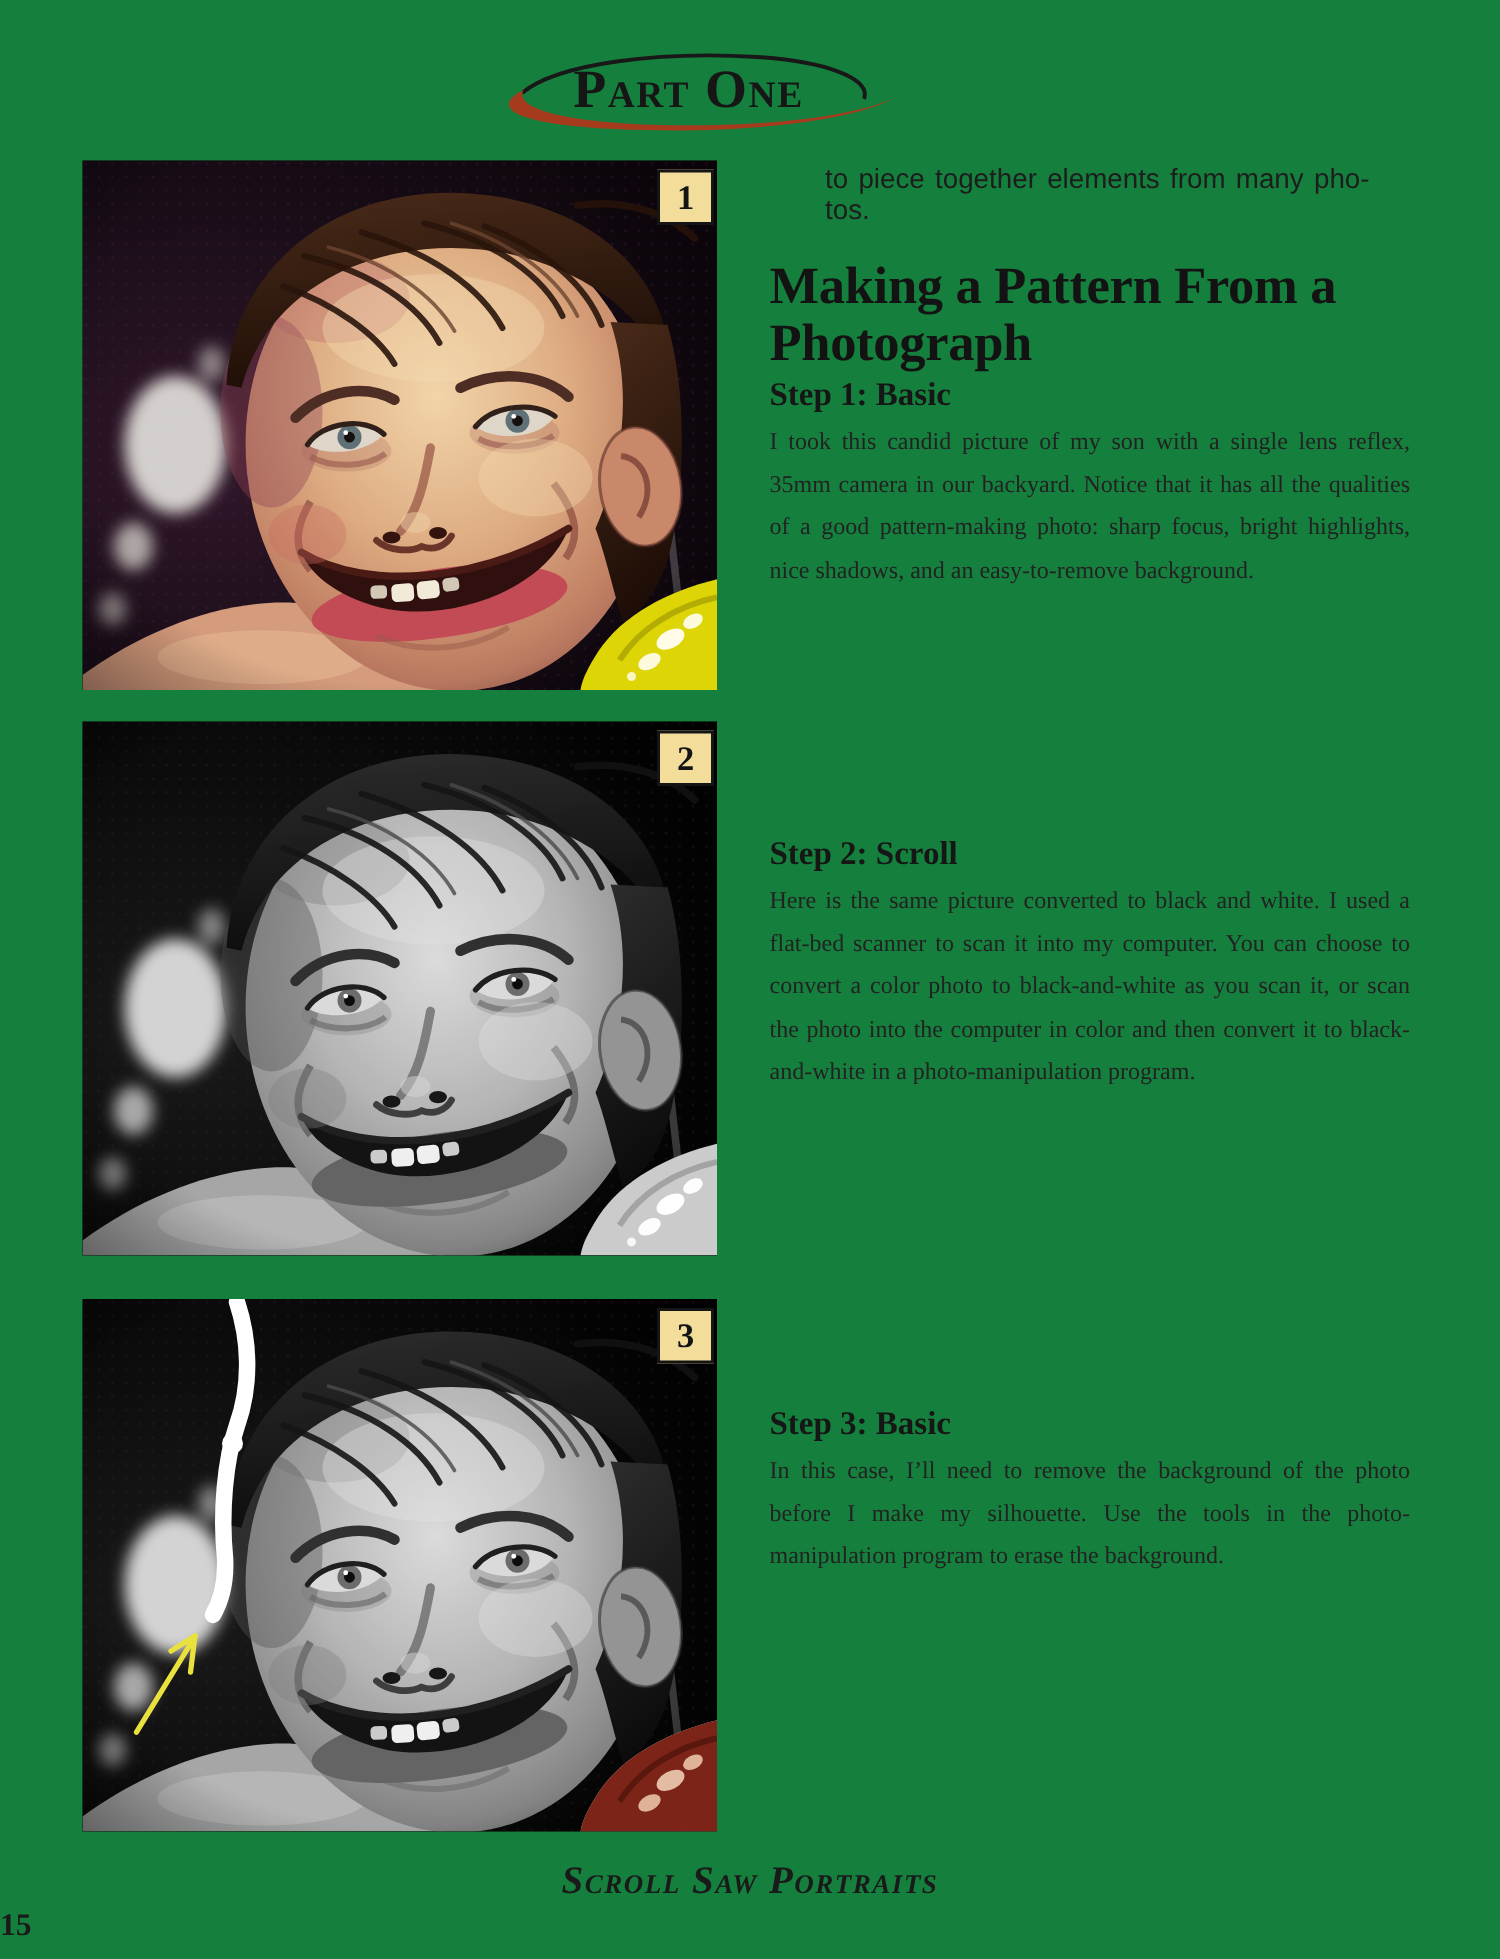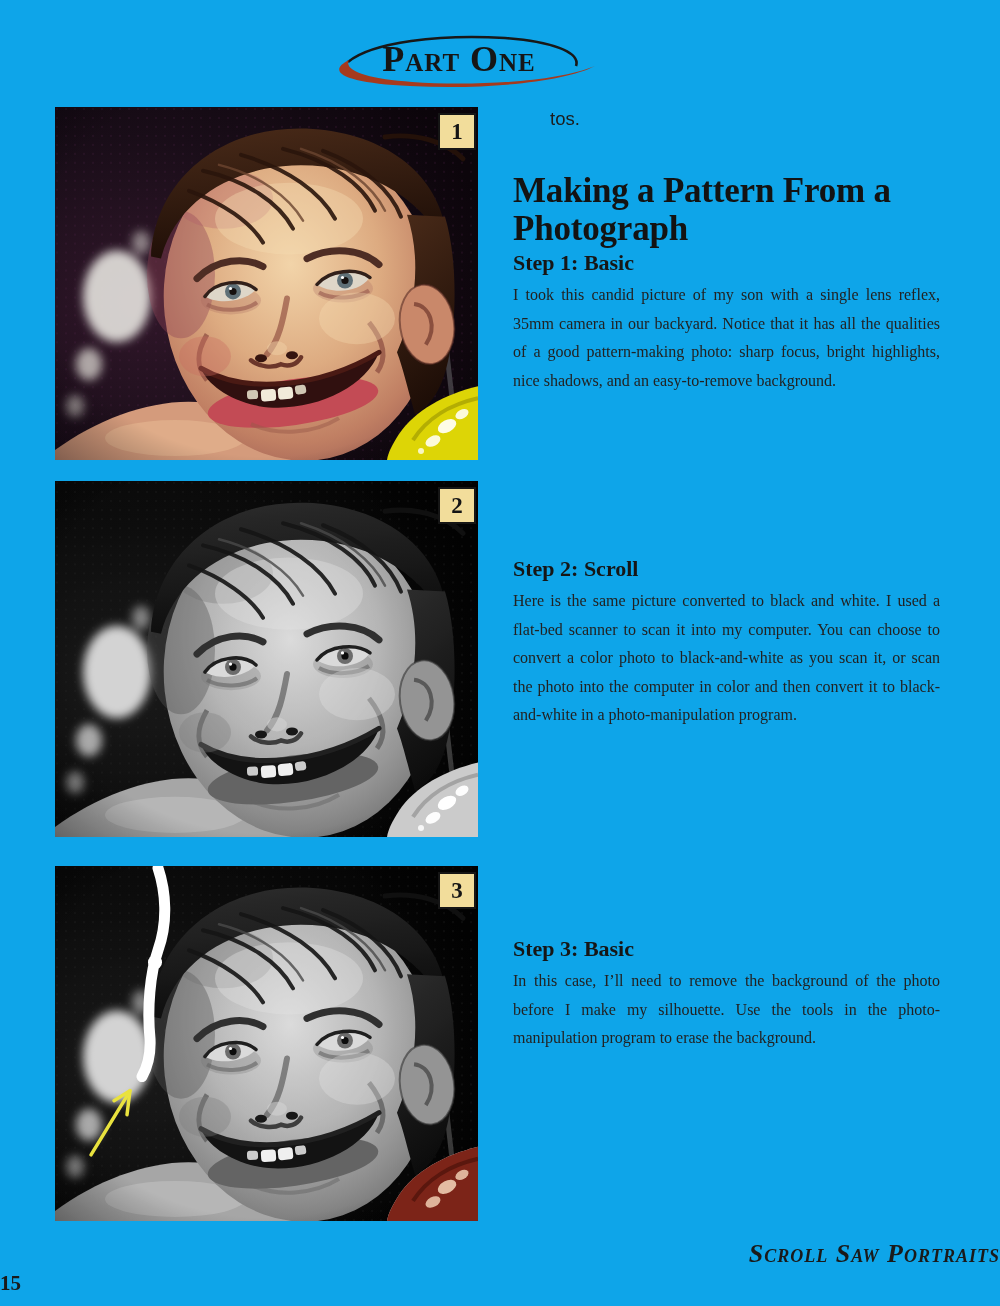--- a/index.html
+++ b/index.html
@@ -1,18 +1,18 @@
 <!DOCTYPE html>
 <html><head>
 <meta charset="utf-8">
 <style>
   html,body { margin:0; padding:0; background:#e8e8e8; }
   .page {
     position:relative; width:1000px; height:1306px; margin:0 auto;
-    background:#0ea5e9; overflow:hidden;
+    background:#15803d; overflow:hidden;
     font-family:"Liberation Serif", serif; color:#1f1f1f;
   }
 
   
   .logo { position:absolute; left:318px; top:32px; width:282px; height:58px; }
   .logo svg { position:absolute; left:0; top:0; width:100%; height:100%; }
   .logo-text {
     position:absolute; left:0; top:7px; width:100%; text-align:center;
     font-family:"Liberation Serif", serif; font-weight:700; font-size:36px;
     font-variant:small-caps; letter-spacing:1px; color:#161616; line-height:40px;
@@ -47,21 +47,21 @@
   .headline span { white-space:nowrap; }
   .step { position:absolute; left:513px; width:427px; }
   #step-1 { top:250px; }
   #step-2 { top:556px; }
   #step-3 { top:936px; }
   .step h2 { margin:0 0 5px 0; font-size:22px; line-height:26px; font-weight:700; color:#161616; }
   .step p  { margin:0; font-size:16px; line-height:28.5px; text-align:justify; color:#222222; }
 
   
   .book-title {
-    position:absolute; left:0; top:1239px; width:100%; text-align:right;
+    position:absolute; left:0; top:1239px; width:100%; text-align:center;
     font-style:italic; font-weight:700; font-size:26px; font-variant:small-caps;
     letter-spacing:1px; color:#1a1a1a;
   }
   .page-number {
     position:absolute; left:0; top:1271px; width:100%; text-align:left;
     font-weight:700; font-size:21px; color:#1a1a1a;
   }
 </style>
 </head>
 <body>
@@ -219,20 +219,21 @@
       <g stroke="#e9e23e" stroke-width="3.5" fill="none" stroke-linecap="round">
         <path d="M36,288 L74,226"></path>
         <path d="M59,234 L75,224"></path>
         <path d="M75,224 L72,248"></path>
       </g>
     </svg>
     <div class="badge">3</div>
   </div>
 
   <div class="intro">
+    <div class="justify-line">to piece together elements from many pho-</div>
     <div>tos.</div>
   </div>
 
   <h1 class="headline">
     <span>Making a Pattern From a</span><br>
     <span>Photograph</span>
   </h1>
 
   <div class="step" id="step-1">
     <h2>Step 1: Basic</h2>

